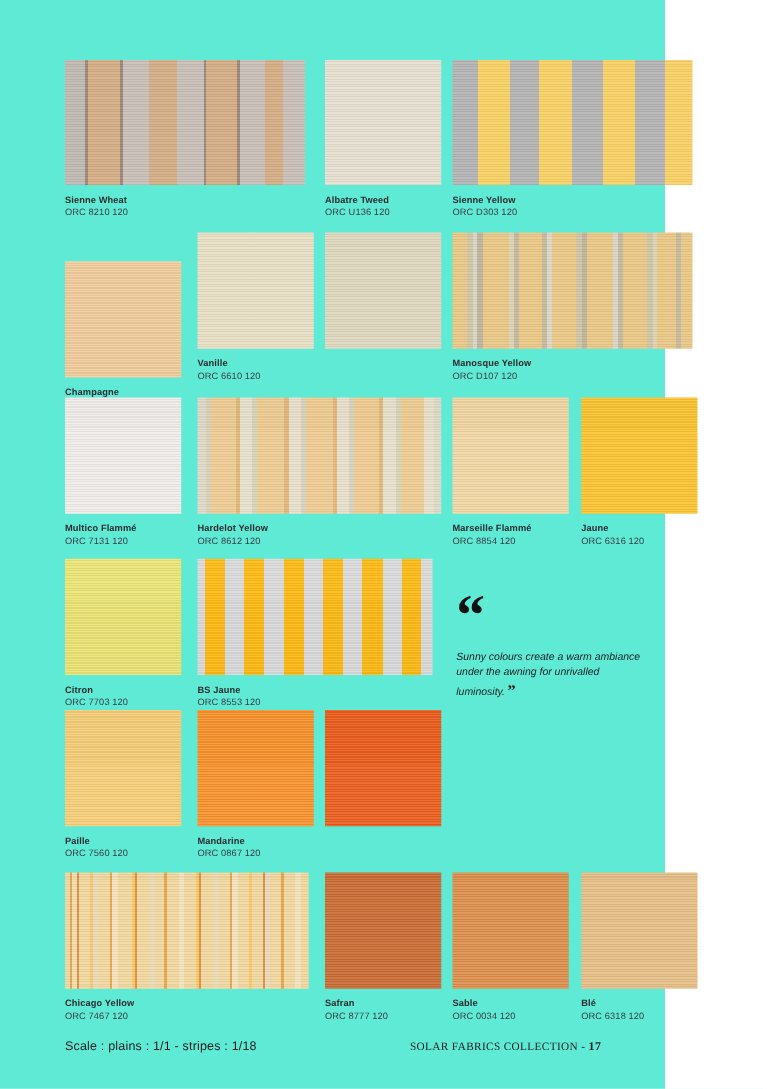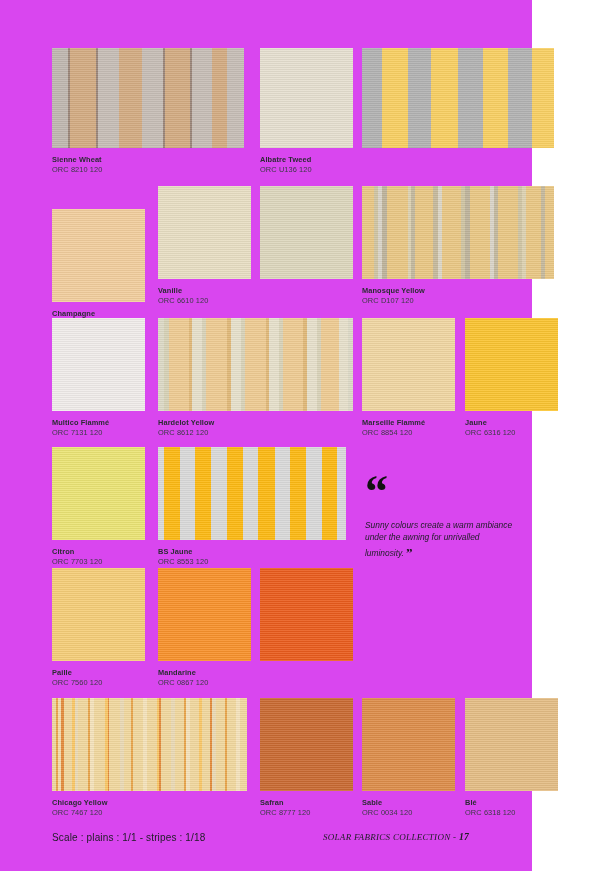--- a/index.html
+++ b/index.html
@@ -11,21 +11,21 @@
     width: 614px; height: 871px;
     position: relative;
     font-family: "Liberation Sans", sans-serif;
     overflow: hidden;
   }
 
   #page {
     position: absolute;
     left: 0; top: 0;
     width: 532px; height: 871px;
-    background: #d946ef;
+    background: #5eead4;
   }
 
   
   .card { position: absolute; }
   .swatch {
     width: 100%;
     border: 0;
     display: block;
     position: relative;
     overflow: hidden;
@@ -117,26 +117,25 @@
   }
   #footer-scale {
     position: absolute;
     left: 0; top: 0;
     font-size: 10px;
     color: #1d1d24;
     letter-spacing: 0.15px;
   }
   #footer-collection {
     position: absolute;
-    right: 16px; top: 0;
+    right: 4px; top: 0;
     font-family: "Liberation Serif", serif;
     font-size: 9px;
     color: #1d1d24;
     letter-spacing: 0.3px;
-    font-style: italic;
   }
   #footer-page {
     font-weight: bold;
     font-size: 9.5px;
   }
 </style>
 </head>
 <body>
 
 <div id="page">
@@ -151,20 +150,24 @@
       </div>
       <div class="card" style="left: 260px; top: 48px; width: 93px;">
         <div class="swatch" style="height: 100px; background: rgb(230, 223, 208);"></div>
         <div class="cap">
           <div class="cap-name">Albatre Tweed</div>
           <div class="cap-ref">ORC U136 120</div>
         </div>
       </div>
       <div class="card" style="left: 362px; top: 48px; width: 192px;">
         <div class="swatch vert" style="height: 100px; background: linear-gradient(90deg, rgb(178, 178, 178) 0%, rgb(178, 178, 178) 10.476%, rgb(248, 207, 98) 10.476%, rgb(248, 207, 98) 23.81%, rgb(178, 178, 178) 23.81%, rgb(178, 178, 178) 36.19%, rgb(248, 207, 98) 36.19%, rgb(248, 207, 98) 49.905%, rgb(178, 178, 178) 49.905%, rgb(178, 178, 178) 62.857%, rgb(248, 207, 98) 62.857%, rgb(248, 207, 98) 76.19%, rgb(178, 178, 178) 76.19%, rgb(178, 178, 178) 88.571%, rgb(248, 207, 98) 88.571%, rgb(248, 207, 98) 100%);"></div>
+        <div class="cap">
+          <div class="cap-name">Sienne Yellow</div>
+          <div class="cap-ref">ORC D303 120</div>
+        </div>
       </div>
       <div class="card" style="left: 52px; top: 186px; width: 93px; margin-top: 23px;">
         <div class="swatch" style="height: 93px; background: rgb(242, 206, 157);"></div>
         <div class="cap">
           <div class="cap-name">Champagne</div>
           <div class="cap-ref">ORC 0806 120</div>
         </div>
       </div>
       <div class="card" style="left: 158px; top: 186px; width: 93px;">
         <div class="swatch" style="height: 93px; background: rgb(232, 222, 195);"></div>

